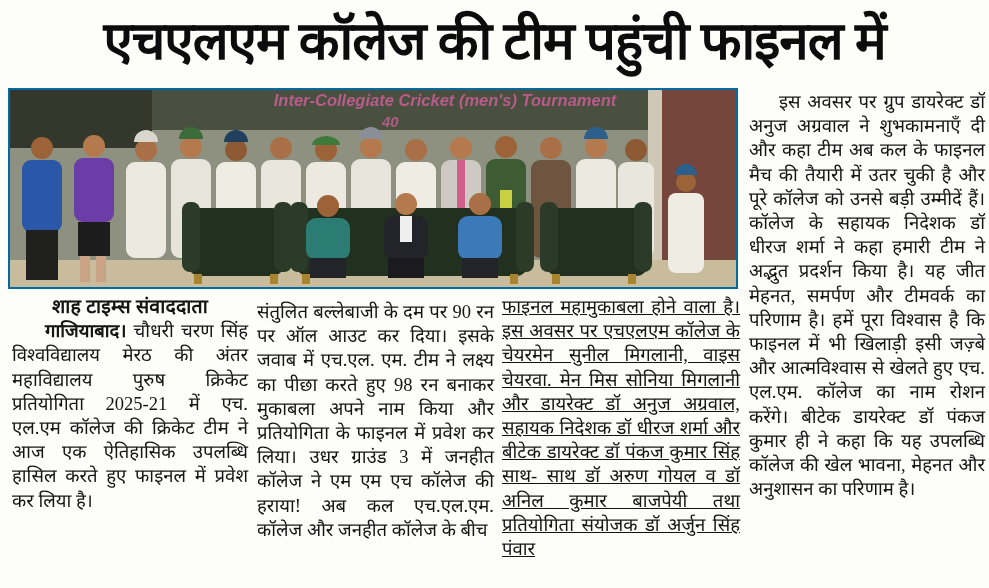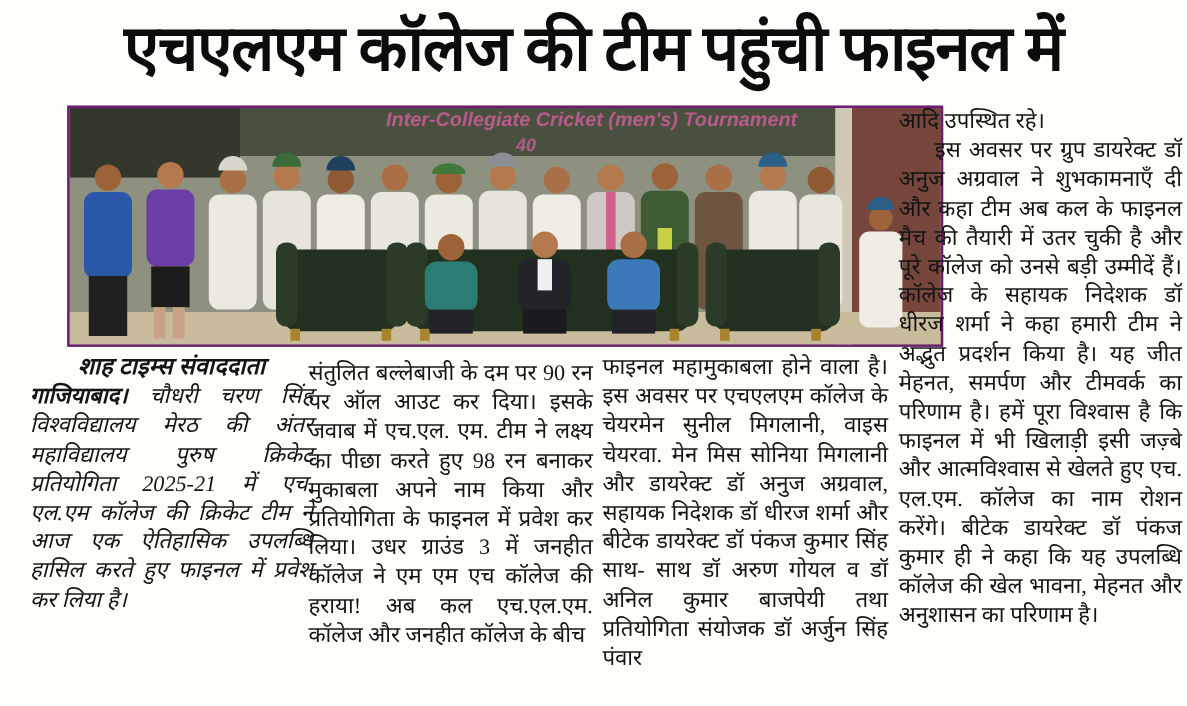--- a/index.html
+++ b/index.html
@@ -13,21 +13,21 @@
   .headline {
     position:absolute; top:0; left:0; width:100%; height:84px;
     margin:0; text-align:center;
     font-size:53px; line-height:82px; font-weight:800; letter-spacing:-1px;
     color:#0c0c0c;
   }
 
   
   .photo-frame {
     position:absolute; left:8px; top:88px; width:730px; height:201px;
-    border:2px solid #701a75; box-sizing:border-box; background:#8e9180;margin-left:48px;
+    border:2px solid #0369a1; box-sizing:border-box; background:#8e9180;
   }
   .photo-frame svg { display:block; width:100%; height:100%; }
   .banner-text {
     position:absolute; top:1px; left:148px; right:4px;
     text-align:center; font-family:"Liberation Sans",sans-serif;
     font-weight:bold; font-style:italic; font-size:16.5px;
     color:#c25d92; opacity:0.92; white-space:nowrap; overflow:hidden;
   }
   .banner-year {
     position:absolute; top:23px; left:372px;
@@ -35,29 +35,29 @@
     font-size:15px; color:#c25d92; opacity:0.85;
   }
 
   
   .col {
     position:absolute; text-align:justify;
     font-size:18.5px; line-height:24.2px;
   }
   .col p { margin:0; }
   .col p.indent { text-indent:30px; }
-  .col-1 { left:25px;  top:295px; width:236px;font-style:italic; }
+  .col-1 { left:12px;  top:295px; width:236px; }
   .col-2 { left:257px; top:300px; width:237px; }
-  .col-3 { left:502px; top:295px; width:238px; }
+  .col-3 { left:502px; top:295px; width:238px;text-decoration:underline; }
   .col-4 { left:749px; top:90px;  width:236px; }
   .byline {
     text-align:center; font-weight:bold; font-size:19.5px;
     margin:0 0 1px 0; letter-spacing:0.2px;
   }
-  .dateline { font-weight:bold; }
+  .dateline { font-weight:bold;margin-left:33px; }
 </style>
 </head>
 <body>
 
 <div class="page">
 
   <h1 class="headline">एचएलएम कॉलेज की टीम पहुंची फाइनल में</h1>
 
   <div class="photo-frame">
     <svg viewBox="0 0 726 197" preserveAspectRatio="none">
@@ -201,17 +201,16 @@
 
   <div class="col col-2">
     <p>संतुलित बल्लेबाजी के दम पर 90 रन पर ऑल आउट कर दिया। इसके जवाब में एच.एल. एम. टीम ने लक्ष्य का पीछा करते हुए 98 रन बनाकर मुकाबला अपने नाम किया और प्रतियोगिता के फाइनल में प्रवेश कर लिया। उधर ग्राउंड 3 में जनहीत कॉलेज ने एम एम एच कॉलेज की हराया! अब कल एच.एल.एम. कॉलेज और जनहीत कॉलेज के बीच</p>
   </div>
 
   <div class="col col-3">
     <p>फाइनल महामुकाबला होने वाला है। इस अवसर पर एचएलएम कॉलेज के चेयरमेन सुनील मिगलानी, वाइस चेयरवा. मेन मिस सोनिया मिगलानी और डायरेक्ट डॉ अनुज अग्रवाल, सहायक निदेशक डॉ धीरज शर्मा और बीटेक डायरेक्ट डॉ पंकज कुमार सिंह साथ- साथ डॉ अरुण गोयल व डॉ अनिल कुमार बाजपेयी तथा प्रतियोगिता संयोजक डॉ अर्जुन सिंह पंवार</p>
   </div>
 
   <div class="col col-4">
-    <p>आदि उपस्थित रहे।</p>
     <p class="indent">इस अवसर पर ग्रुप डायरेक्ट डॉ अनुज अग्रवाल ने शुभकामनाएँ दी और कहा टीम अब कल के फाइनल मैच की तैयारी में उतर चुकी है और पूरे कॉलेज को उनसे बड़ी उम्मीदें हैं। कॉलेज के सहायक निदेशक डॉ धीरज शर्मा ने कहा हमारी टीम ने अद्भुत प्रदर्शन किया है। यह जीत मेहनत, समर्पण और टीमवर्क का परिणाम है। हमें पूरा विश्वास है कि फाइनल में भी खिलाड़ी इसी जज़्बे और आत्मविश्वास से खेलते हुए एच. एल.एम. कॉलेज का नाम रोशन करेंगे। बीटेक डायरेक्ट डॉ पंकज कुमार ही ने कहा कि यह उपलब्धि कॉलेज की खेल भावना, मेहनत और अनुशासन का परिणाम है।</p>
   </div>
 
 </div>
 
 </body></html>

